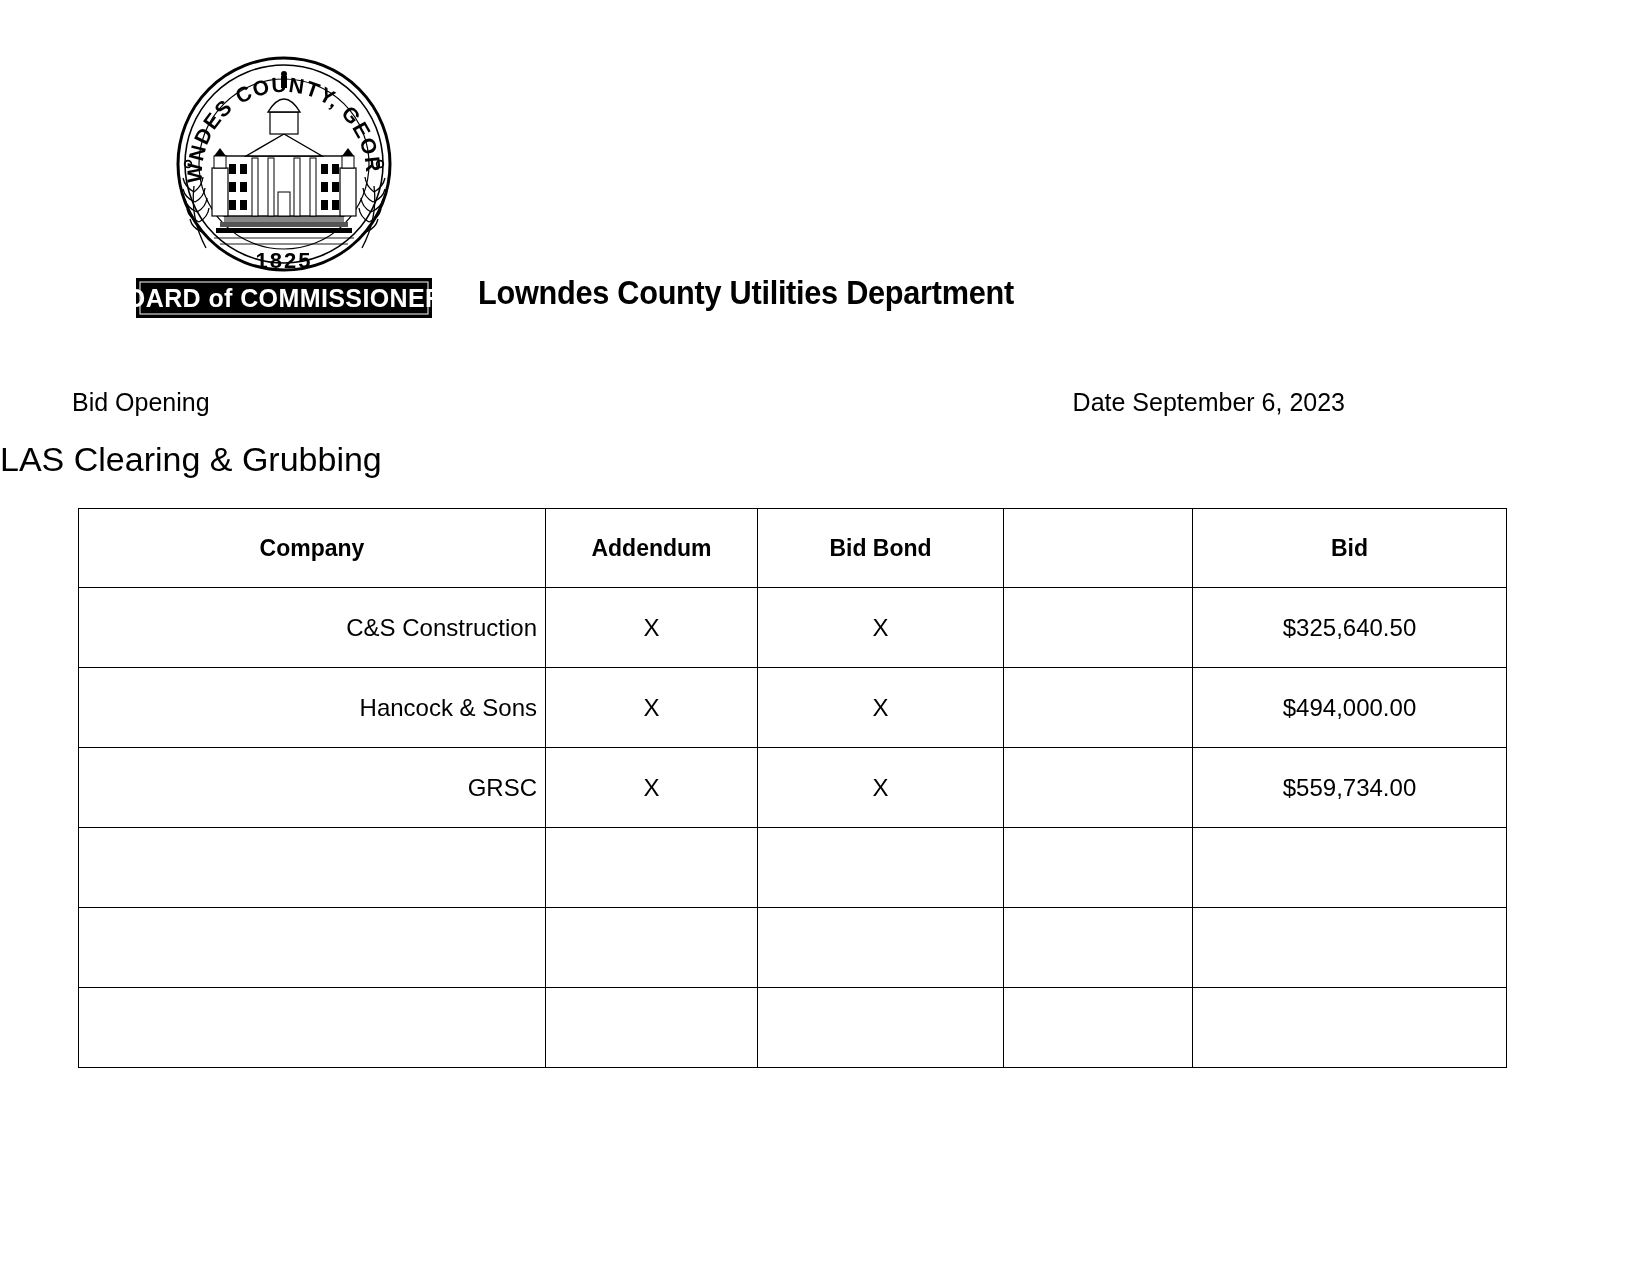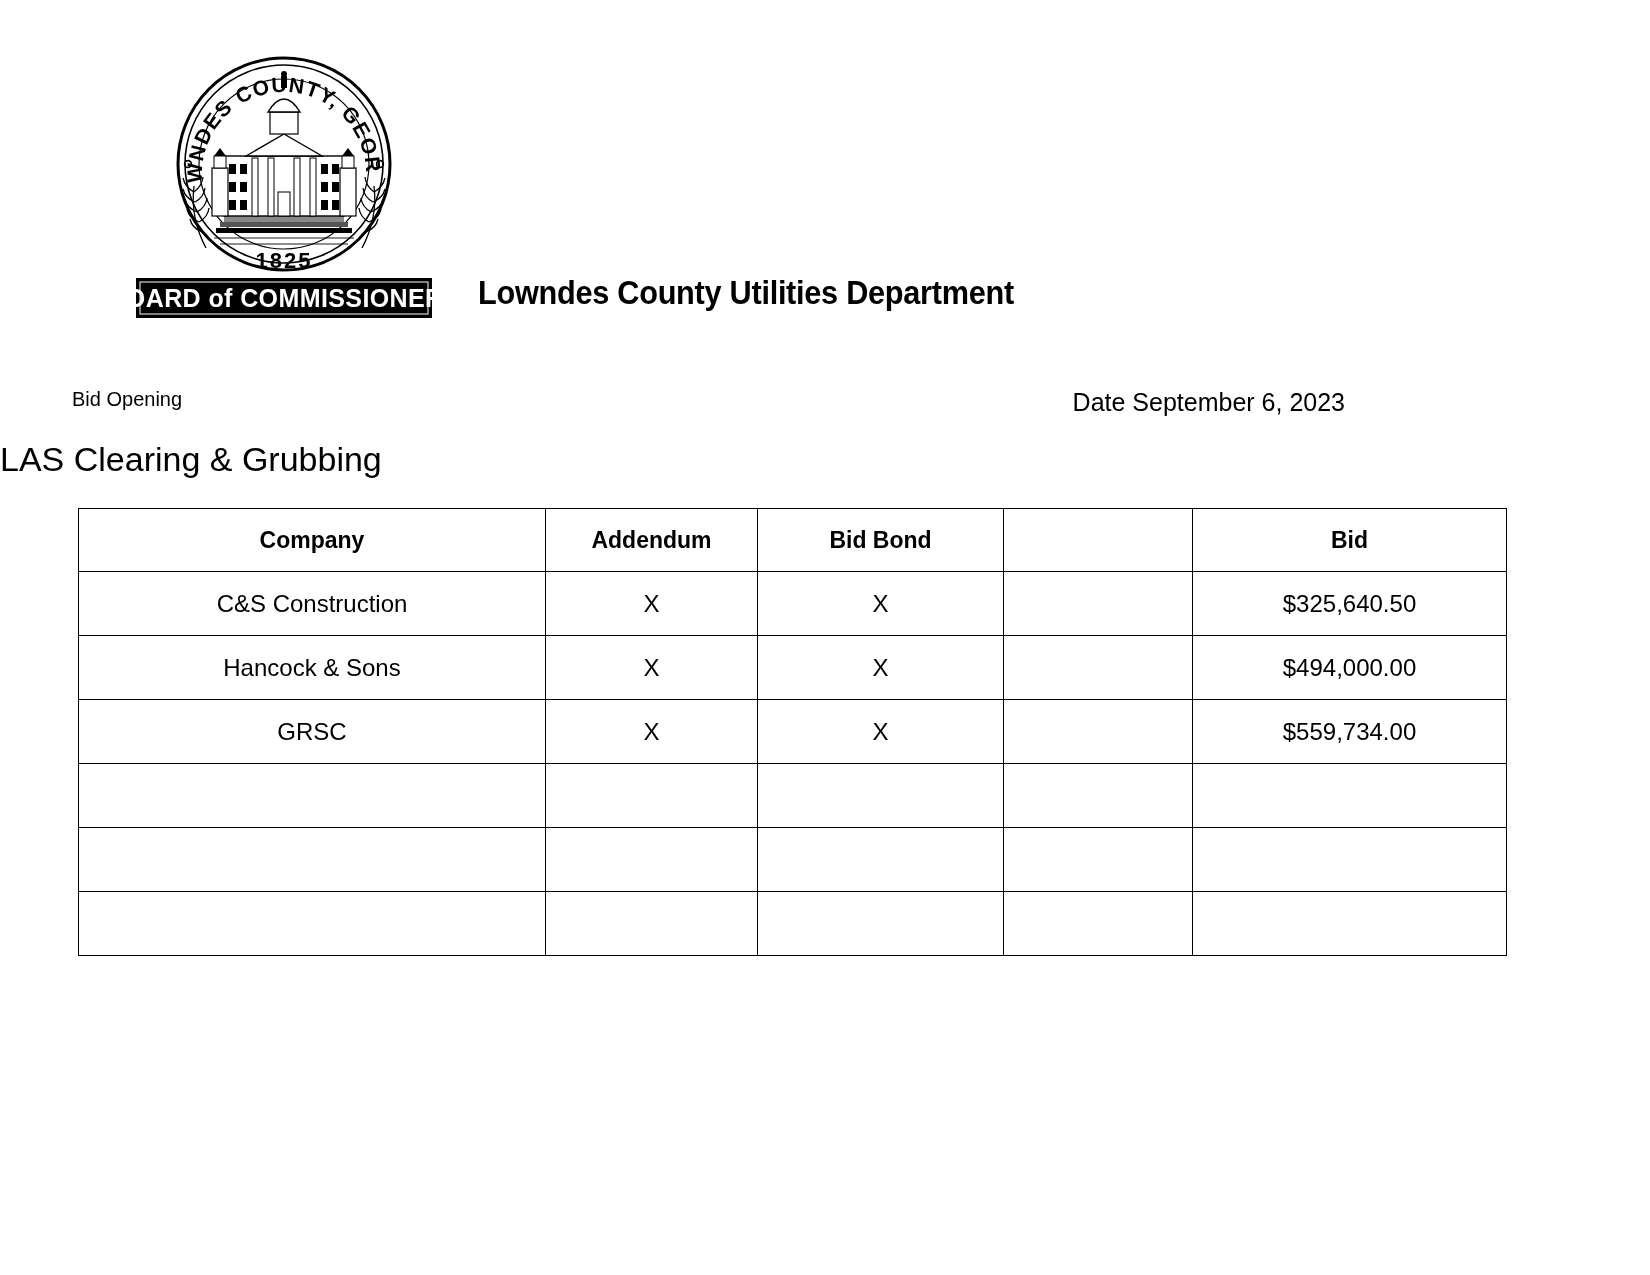--- a/index.html
+++ b/index.html
@@ -53,21 +53,21 @@
     position: absolute;
     left: 0;
     top: 388px;
     width: 1650px;
     height: 34px;
   }
   #bid-opening-label {
     position: absolute;
     left: 72px;
     top: 0;
-    font-size: 20px;
+    font-size: 25px;
     white-space: nowrap;
   }
   #bid-date {
     position: absolute;
     right: 305px;
     top: 0;
     font-size: 25px;
     white-space: nowrap;
   }
 
@@ -88,42 +88,42 @@
     top: 508px;
     width: 1428px;
   }
   table.bid-table {
     border-collapse: collapse;
     width: 1428px;
     table-layout: fixed;
   }
   table.bid-table td, table.bid-table th {
     border: 1px solid #000000;
-    padding: 0;
+    padding: 8px;
     vertical-align: middle;
     font-weight: normal;
   }
   col.c-company  { width: 467px; }
   col.c-addendum { width: 212px; }
   col.c-bidbond  { width: 246px; }
   col.c-blank    { width: 189px; }
   col.c-bid      { width: 314px; }
 
   tr.header-row th {
     height: 62px;
     text-align: center;
     font-weight: bold;
     font-size: 23px;
     font-family: "Liberation Sans Narrow", "Liberation Sans", sans-serif;
   }
   tr.data-row td { height: 63px; font-size: 24px; }
   tr.empty-row td { height: 63px; }
 
   td.company-cell {
-    text-align: center;
+    text-align: right;
     padding-left: 12px;
   }
   td.mark-cell { text-align: center; }
   td.bid-cell  { text-align: center; }
   td.blank-cell { }
 </style>
 </head>
 <body>
 
 <div id="header-block">

